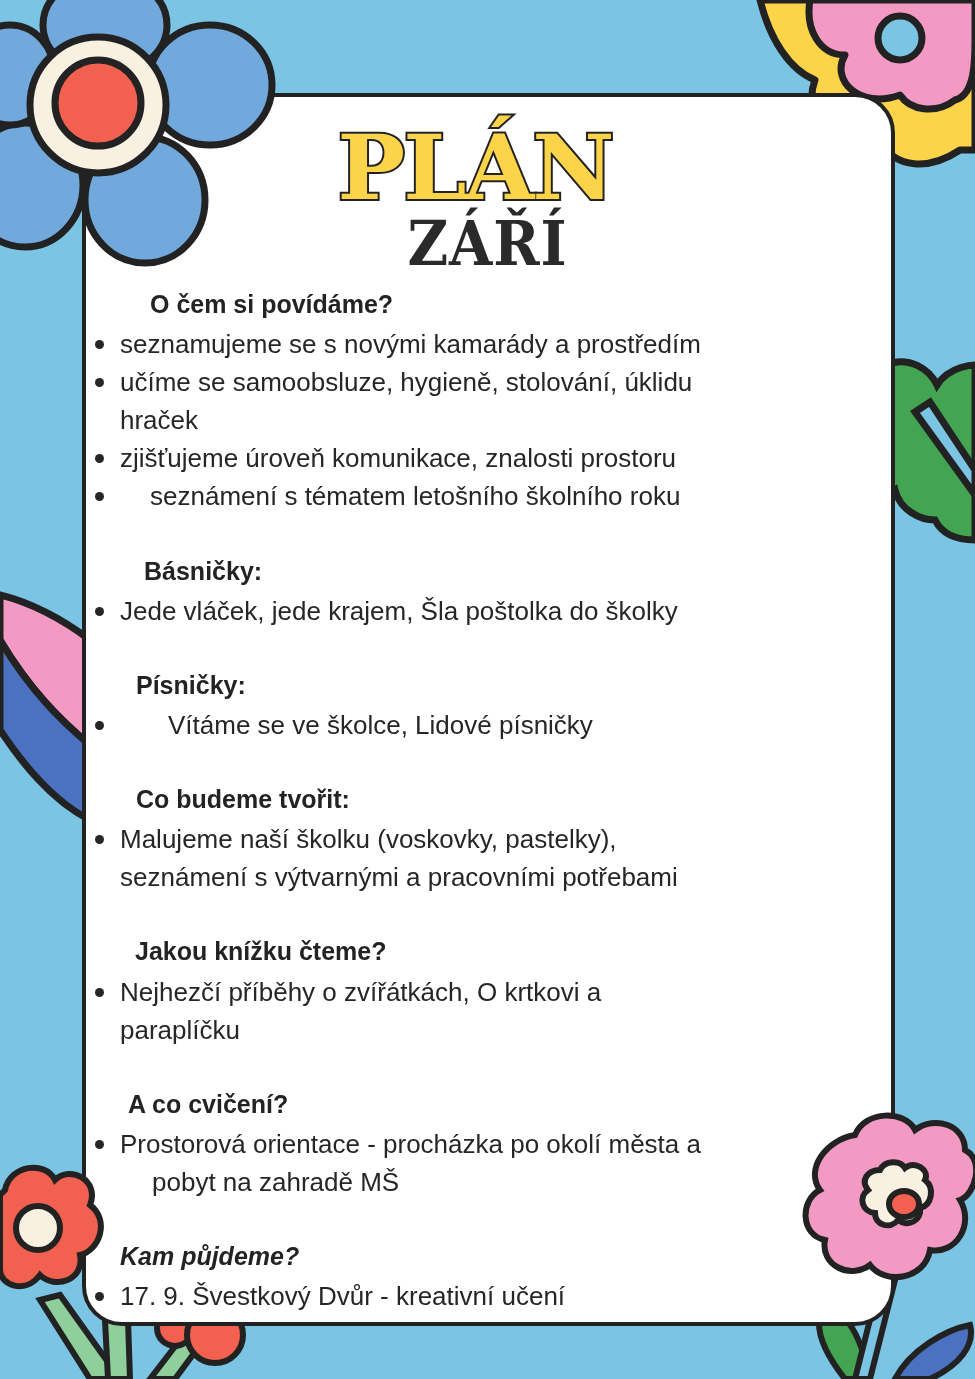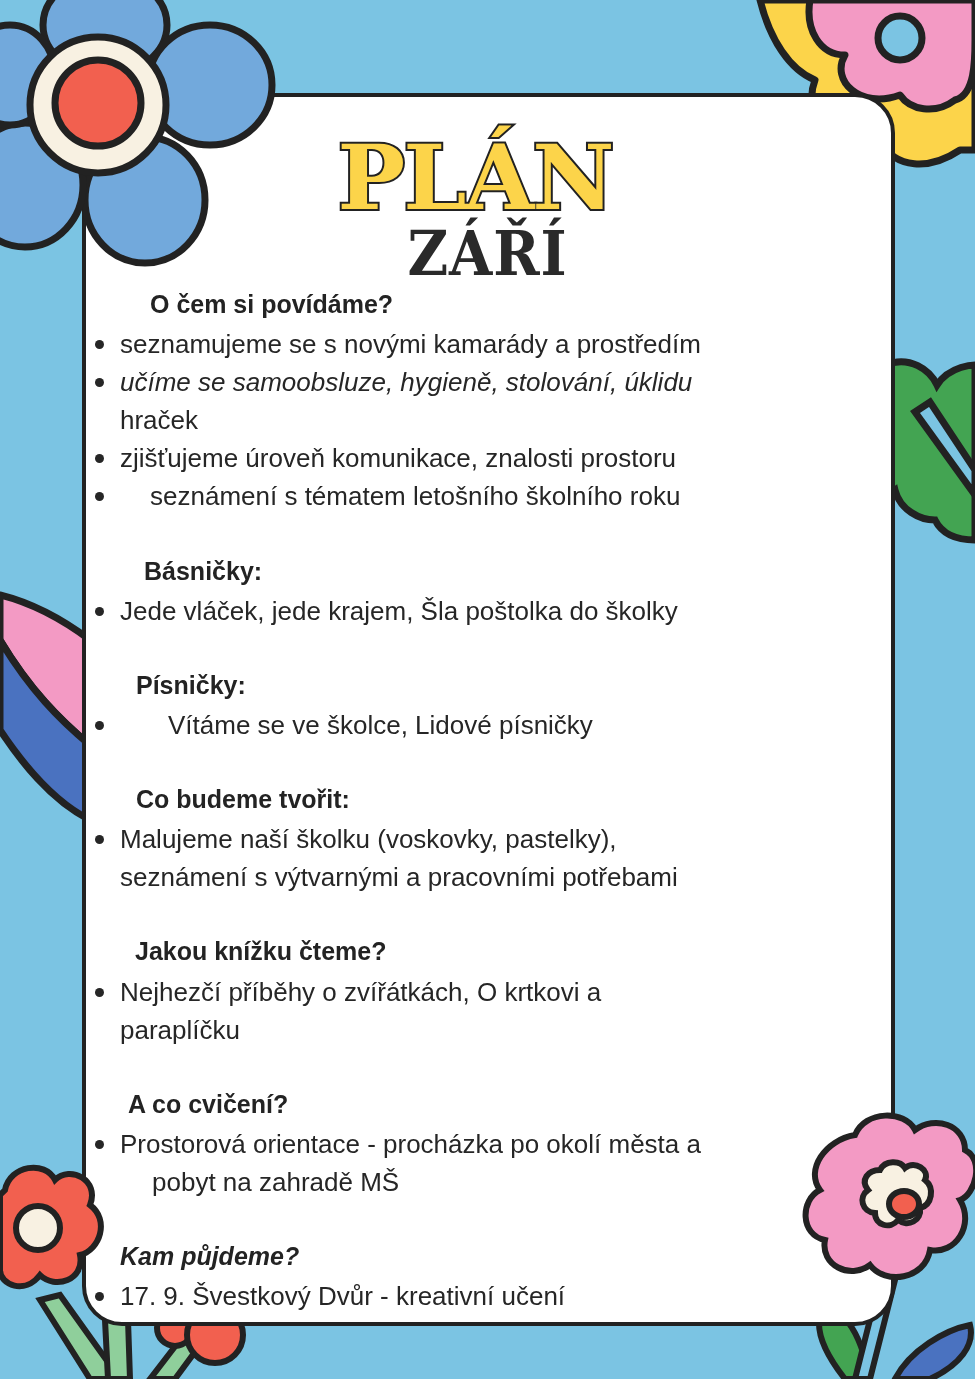--- a/index.html
+++ b/index.html
@@ -9,21 +9,21 @@
       font-family: "Liberation Sans", "DejaVu Sans", sans-serif;
       color: #222;
     }
     .deco { position: absolute; left: 0; top: 0; width: 975px; height: 1379px; }
     .card {
       position: absolute; left: 82px; top: 93px; width: 805px; height: 1225px;
       background: #fff; border: 4px solid #222; border-radius: 40px;
       box-sizing: content-box;
     }
     .deco-front { position: absolute; left: 0; top: 0; width: 975px; height: 1379px; pointer-events: none; }
-    .title-wrap { position: absolute; left: 0; top: 14px; width: 975px; height: 290px; }
+    .title-wrap { position: absolute; left: 0; top: 4px; width: 975px; height: 290px; }
     .title-svg { position: absolute; left: 295px; top: 100px; }
     .subtitle {
       position: absolute; left: 380px; top: 200px; width: 215px; text-align: center;
       font-family: "DejaVu Serif", "Liberation Serif", serif; font-weight: bold;
       font-size: 62px; color: #2a2a2a; letter-spacing: 1px; line-height: 80px;
       transform: scaleX(0.9);
     }
     .content { position: absolute; left: 0; top: 0; width: 975px; }
     .heading {
       position: absolute; font-weight: bold; font-size: 25px; color: #232323;
@@ -105,21 +105,21 @@
   </svg>
   <div class="subtitle">ZÁŘÍ</div>
 </div>
 
 <div class="content">
 
   <div class="heading" style="left:150px; top:290px;">O čem si povídáme?</div>
   <span class="bullet" style="left:95px; top:340px;"></span>
   <div class="item" style="left:120px; top:325px;">seznamujeme se s novými kamarády a prostředím</div>
   <span class="bullet" style="left:95px; top:378px;"></span>
-  <div class="item" style="left:120px; top:363px;font-style:italic;">učíme se samoobsluze, hygieně, stolování, úklidu</div>
+  <div class="item" style="left:120px; top:363px;">učíme se samoobsluze, hygieně, stolování, úklidu</div>
   <div class="item" style="left:120px; top:401px;">hraček</div>
   <span class="bullet" style="left:95px; top:454px;"></span>
   <div class="item" style="left:120px; top:439px;">zjišťujeme úroveň komunikace, znalosti prostoru</div>
   <span class="bullet" style="left:95px; top:492px;"></span>
   <div class="item" style="left:126px; top:477px;margin-left:24px;">seznámení s tématem letošního školního roku</div>
 
   <div class="heading" style="left:144px; top:557px;">Básničky:</div>
   <span class="bullet" style="left:95px; top:607px;"></span>
   <div class="item" style="left:120px; top:592px;">Jede vláček, jede krajem, Šla poštolka do školky</div>
 

